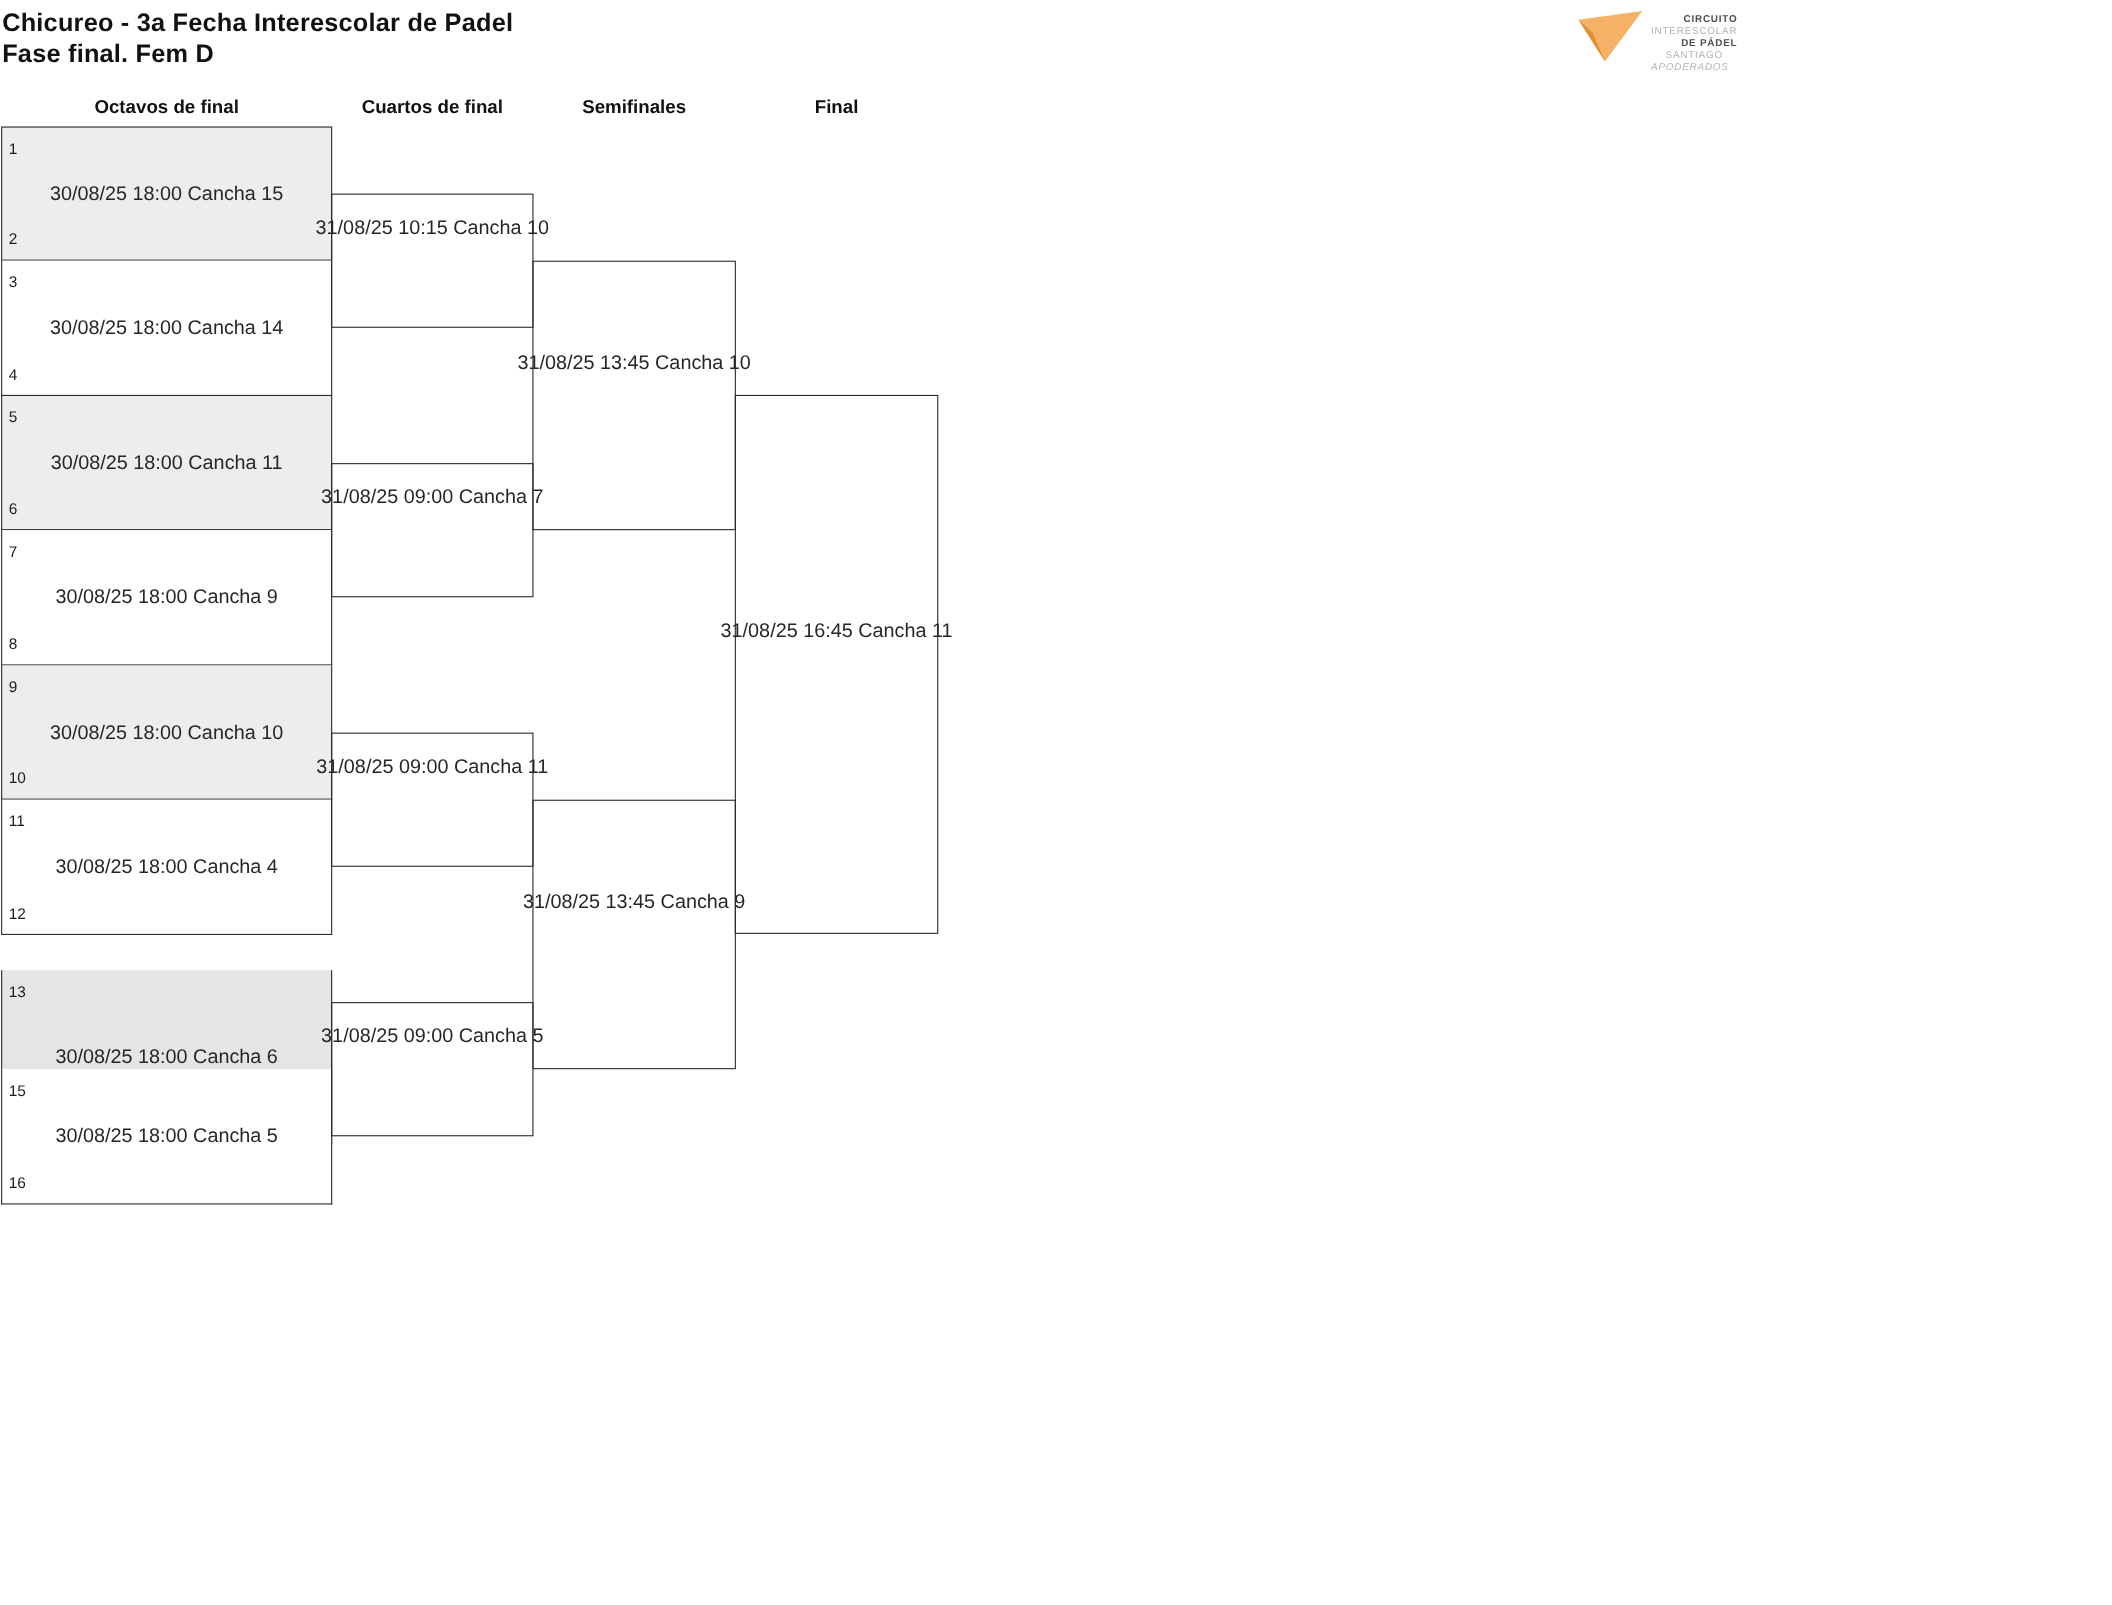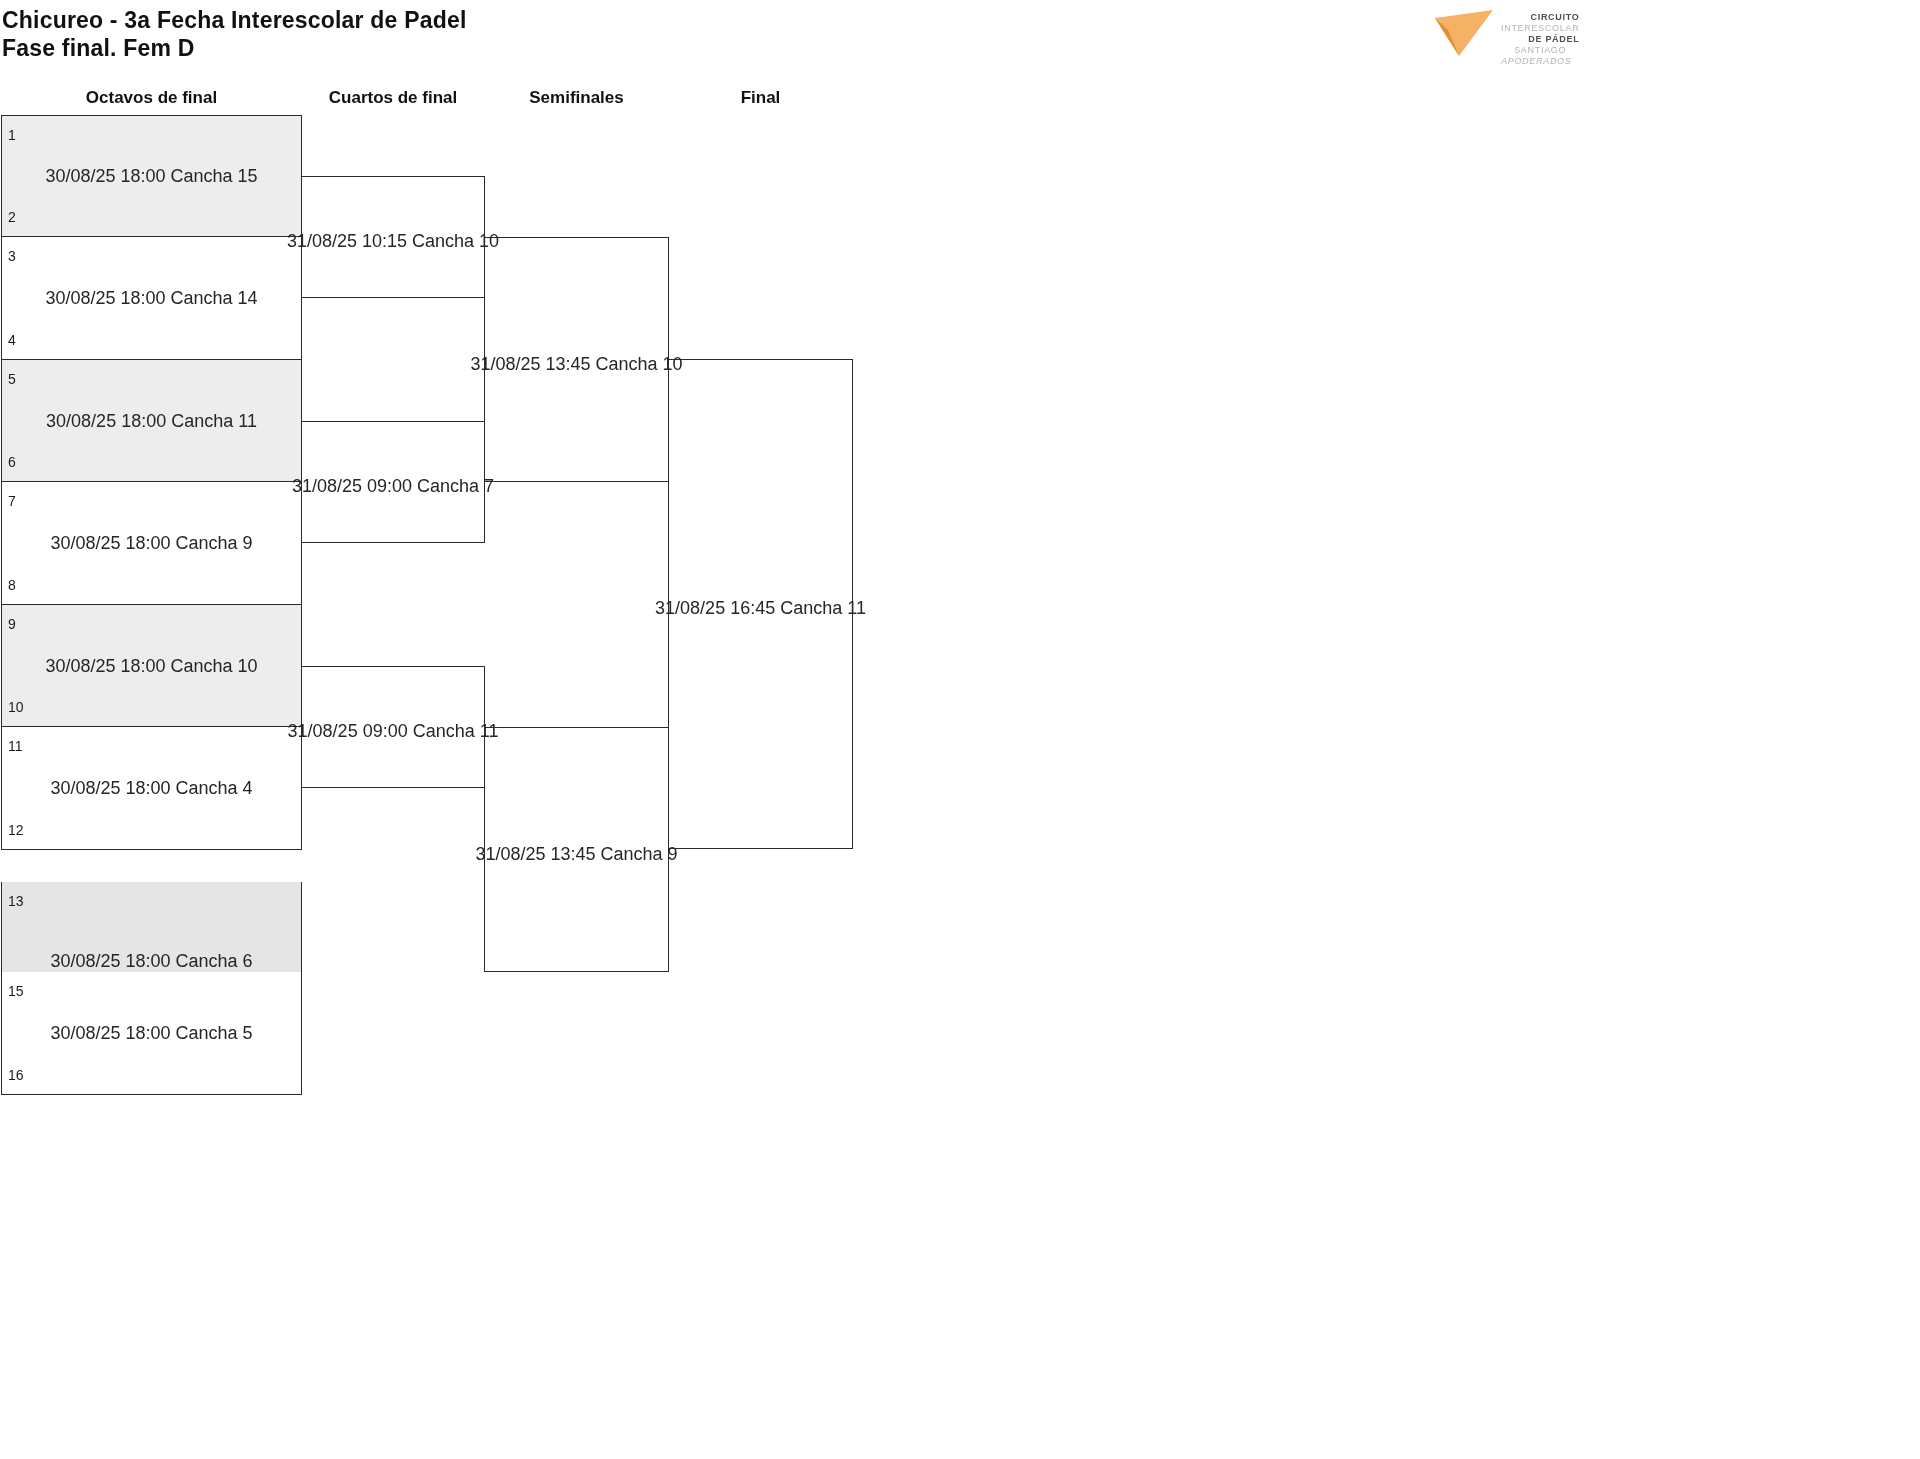--- a/index.html
+++ b/index.html
@@ -23,21 +23,21 @@
   .match { position: absolute; border: 1px solid #2a2a2a; background: transparent; }
   .match.no-top { border-top: none; }
   .r16 { left: 1px; width: 301px; background: #ffffff; }
 
   .seed { position: absolute; left: 6px; font-size: 14px; color: #1c1c1c; }
   .seed.top { top: 11px; }
   .seed.bottom { bottom: 11px; }
 
   .dt { position: absolute; left: 50%; white-space: nowrap; font-size: 18px; color: #262626; }
   .dt.center { top: 50%; transform: translate(-50%, -50%); }
-  .dt.above  { top: 50%; transform: translate(-50%, calc(-50% - 30px)); margin-top: 34px; }
+  .dt.above  { top: 50%; transform: translate(-50%, calc(-50% - 30px)); }
 </style>
 </head>
 <body>
 
 <div class="page">
 
   <div class="title">
     <div>Chicureo - 3a Fecha Interescolar de Padel</div>
     <div>Fase final. Fem D</div>
   </div>
@@ -106,20 +106,23 @@
 
   <div class="match" style="left:301px;width:184px;top:176px;height:122px">
     <div class="dt above">31/08/25 10:15 Cancha 10</div>
   </div>
   <div class="match" style="left:301px;width:184px;top:421px;height:122px">
     <div class="dt above">31/08/25 09:00 Cancha 7</div>
   </div>
   <div class="match" style="left:301px;width:184px;top:666px;height:122px">
     <div class="dt above">31/08/25 09:00 Cancha 11</div>
   </div>
+  <div class="match" style="left:301px;width:184px;top:911px;height:122px">
+    <div class="dt above">31/08/25 09:00 Cancha 5</div>
+  </div>
 
   <div class="match" style="left:484px;width:185px;top:237px;height:245px">
     <div class="dt above">31/08/25 13:45 Cancha 10</div>
   </div>
   <div class="match" style="left:484px;width:185px;top:727px;height:245px">
     <div class="dt above">31/08/25 13:45 Cancha 9</div>
   </div>
 
   <div class="match" style="left:668px;width:185px;top:359px;height:490px">
     <div class="dt above">31/08/25 16:45 Cancha 11</div>

